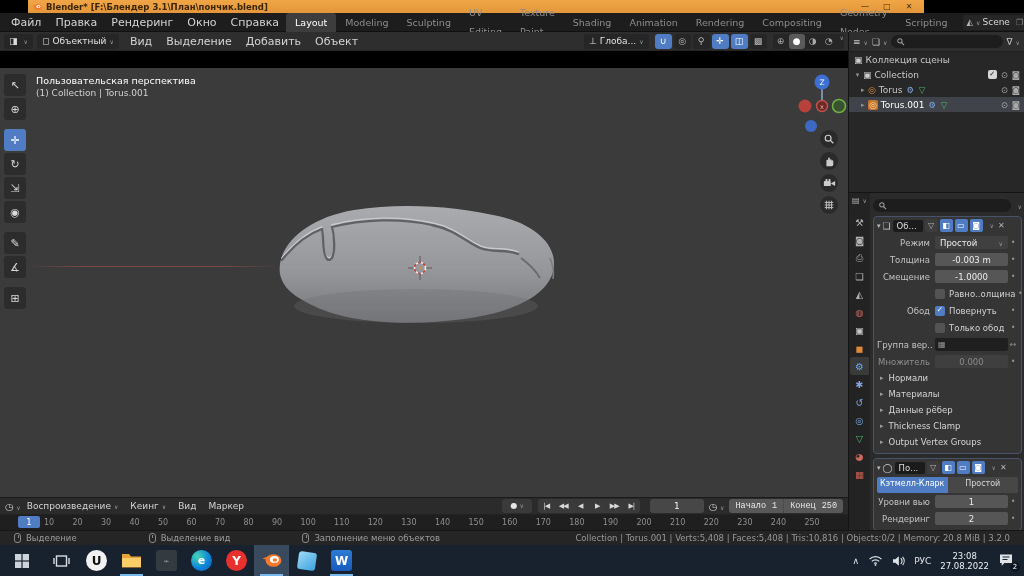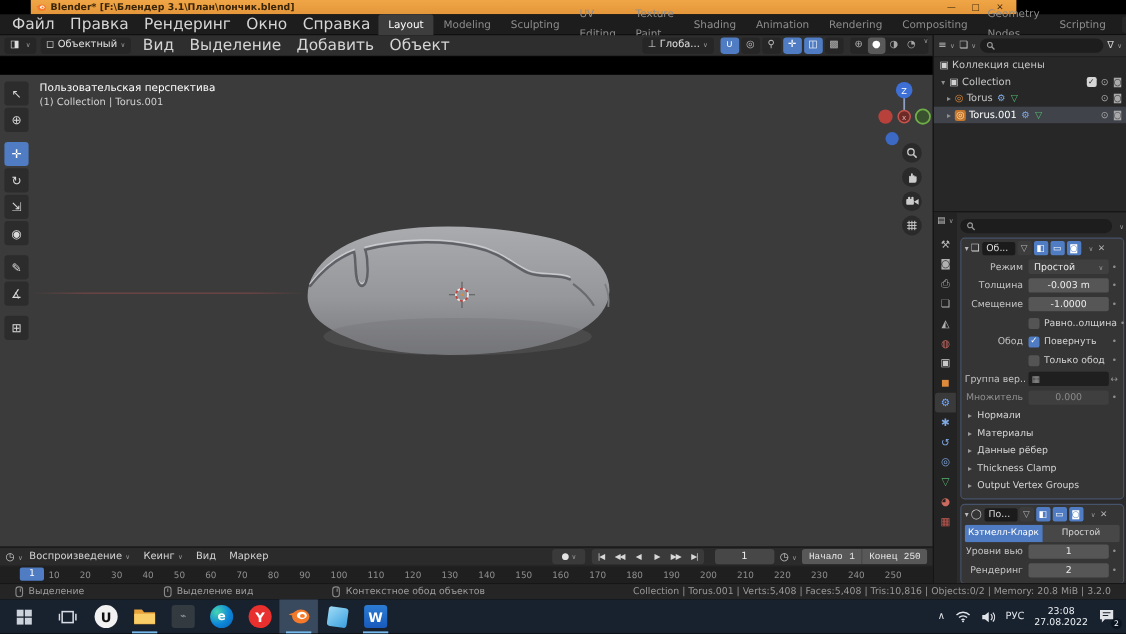--- a/index.html
+++ b/index.html
@@ -13,21 +13,21 @@
 
   
   #titlebar{left:0;top:0;width:896px;height:13px;background:linear-gradient(#f0a546,#e3973a);
     color:#3a2508;font-size:8.5px;padding:0 4px;margin-left:28px;}
   #titlebar .t{margin-left:4px;font-weight:bold;}
   .winctl{display:flex;gap:0;}
   .winctl span{width:22px;text-align:center;font-size:8px;color:#47300f;cursor:default;}
 
   
   #menubar{left:0;top:13px;width:1024px;height:19px;background:#1d1d1d;border-bottom:1px solid #101010;padding:0 4px;}
-  .menu-item{padding:0 7px;color:#d4d4d4;line-height:19px;font-size:14px;}
+  .menu-item{padding:0 7px;color:#d4d4d4;line-height:19px;font-size:11px;}
   .ws-tab{padding:0 9px;line-height:19px;color:#8d8d8d;font-size:9.5px;border-radius:3px 3px 0 0;}
   .ws-tab.active{background:#3d3d3d;color:#fff;}
   .selwidget{background:#262626;border-radius:3px;height:15px;display:flex;align-items:center;
     padding:0 4px;margin-left:6px;font-size:9px;color:#d8d8d8;}
   .selwidget .ic{color:#b9b9b9;font-size:8.5px;margin-right:2px;}
   .selwidget .mini{color:#8f8f8f;font-size:8px;margin-left:6px;}
 
   
   #vph{left:0;top:32px;width:848px;height:19px;background:#2e2e2e;border-bottom:1px solid #242424;padding:0 4px;}
   .hbtn{background:#262626;border-radius:3px;height:15px;display:flex;align-items:center;padding:0 5px;margin-right:4px;font-size:9px;color:#e2e2e2;}
@@ -600,21 +600,21 @@
         <span class="hint">
         <span class="mouseico"></span>
         <span>Выделение</span>
       </span>
         <span class="hint">
         <span class="mouseico"></span>
         <span>Выделение вид</span>
       </span>
         <span class="hint">
         <span class="mouseico"></span>
-        <span>Контекстное обод объектов</span>
+        <span>Заполнение меню объектов</span>
       </span>
       </span>
     <span id="statusinfo">Collection | Torus.001 | Verts:5,408 | Faces:5,408 | Tris:10,816 | Objects:0/2 | Memory: 20.8 MiB | 3.2.0</span>
   </div>
 
   <div id="taskbar" class="abs">
     <div id="startbtn">
       <svg width="14" height="14" viewBox="0 0 14 14">
         <rect x="0" y="0" width="6.4" height="6.4" fill="#cdd3da"></rect>
           <rect x="7.6" y="0" width="6.4" height="6.4" fill="#cdd3da"></rect>

